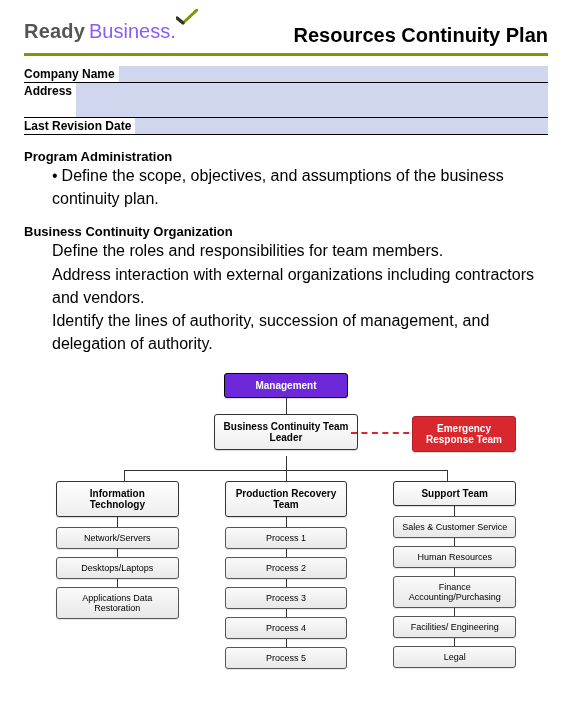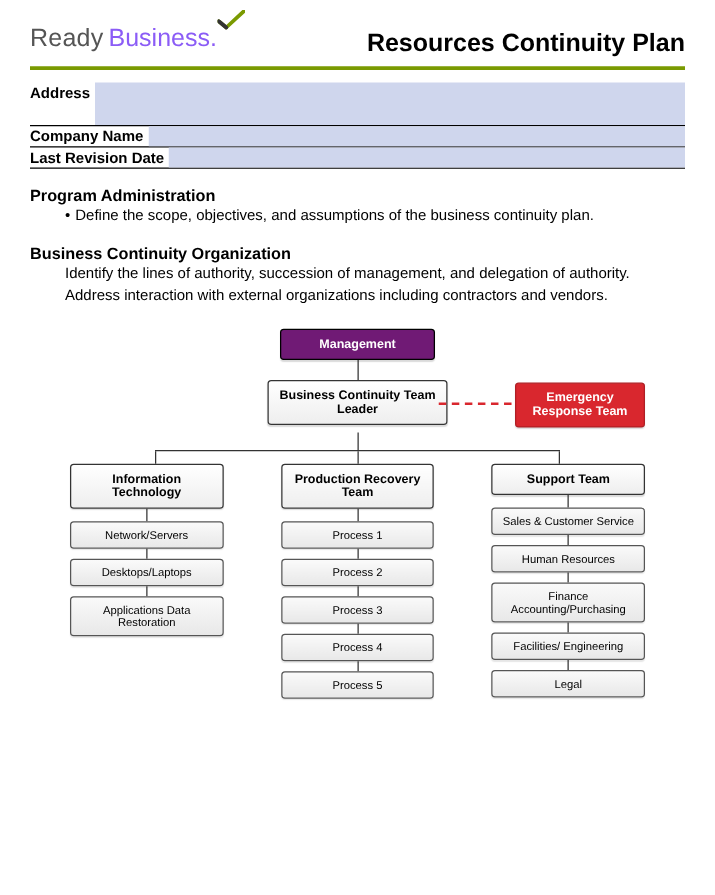--- a/index.html
+++ b/index.html
@@ -20,21 +20,21 @@
     padding-bottom: 6px;
   }
   .logo-wrap {
     display: flex;
     align-items: flex-end;
     gap: 4px;
     padding-bottom: 4px;
   }
   .logo-ready {
     font-size: 20px;
-    font-weight: 400;
+    font-weight: 700;
     color: #555;
     letter-spacing: .2px;
   }
   .logo-biz {
     font-size: 20px;
     font-weight: 300;
     color: #8b5cf6;
   }
   .check {
     position: relative;
@@ -70,21 +70,21 @@
   .form-row.address .input {
     min-height: 34px;
   }
 
   .section-h {
     font-size: 13px;
     font-weight: 700;
     margin-top: 14px;
   }
   .body-text {
-    font-size: 12px;
+    font-size: 16px;
     margin-left: 28px;
     line-height: 1.45;
   }
   .bullet::before {
     content: "•";
     margin-right: 4px;
   }
 
   
   .org {
@@ -95,21 +95,21 @@
     text-align: center;
   }
   .node {
     border: 1px solid #333;
     border-radius: 3px;
     background: linear-gradient(#fff, #eee);
     padding: 6px 6px;
     box-shadow: 0 1px 1px rgba(0,0,0,.15);
   }
   .node.black {
-    background: #701a75;
+    background: #6d28d9;
     color: #fff;
     border-color: #000;
     font-weight: 600;
     width: 110px;
     margin: 0 auto;
   }
   .node.red {
     background: #d9272e;
     color: #fff;
     border-color: #b01f25;
@@ -217,39 +217,40 @@
         <svg width="22" height="16" viewBox="0 0 22 16">
             <path d="M1 9 L7 14 L21 1" stroke="#7a9a01" stroke-width="3" fill="none" stroke-linecap="round" stroke-linejoin="round"></path>
             <path d="M1 9 L7 14" stroke="#333" stroke-width="3" fill="none" stroke-linecap="round" stroke-linejoin="round"></path>
           </svg>
       </span>
     </div>
     <div class="title">Resources Continuity Plan</div>
   </div>
   <div class="green-rule"></div>
 
+  <div class="form-row">
+    <div class="label">Company Name</div>
+    <div class="input"></div>
+  </div>
   <div class="form-row address">
     <div class="label">Address</div>
     <div class="input"></div>
   </div>
   <div class="form-row">
-    <div class="label">Company Name</div>
-    <div class="input"></div>
-  </div>
-  <div class="form-row">
     <div class="label">Last Revision Date</div>
     <div class="input"></div>
   </div>
 
   <div class="section-h">Program Administration</div>
   <div class="body-text bullet">Define the scope, objectives, and assumptions of the business continuity plan.</div>
 
   <div class="section-h">Business Continuity Organization</div>
+  <div class="body-text">Define the roles and responsibilities for team members.</div>
+  <div class="body-text">Address interaction with external organizations including contractors and vendors.</div>
   <div class="body-text">Identify the lines of authority, succession of management, and delegation of authority.</div>
-  <div class="body-text">Address interaction with external organizations including contractors and vendors.</div>
 
   <div class="org">
     <div class="node black">Management</div>
     <div class="vline" style="height:16px"></div>
 
     <div class="row2-wrap">
       <div class="node leader bold">Business Continuity Team Leader</div>
       <div class="dashed"></div>
       <div class="node red ert">Emergency Response Team</div>
     </div>

